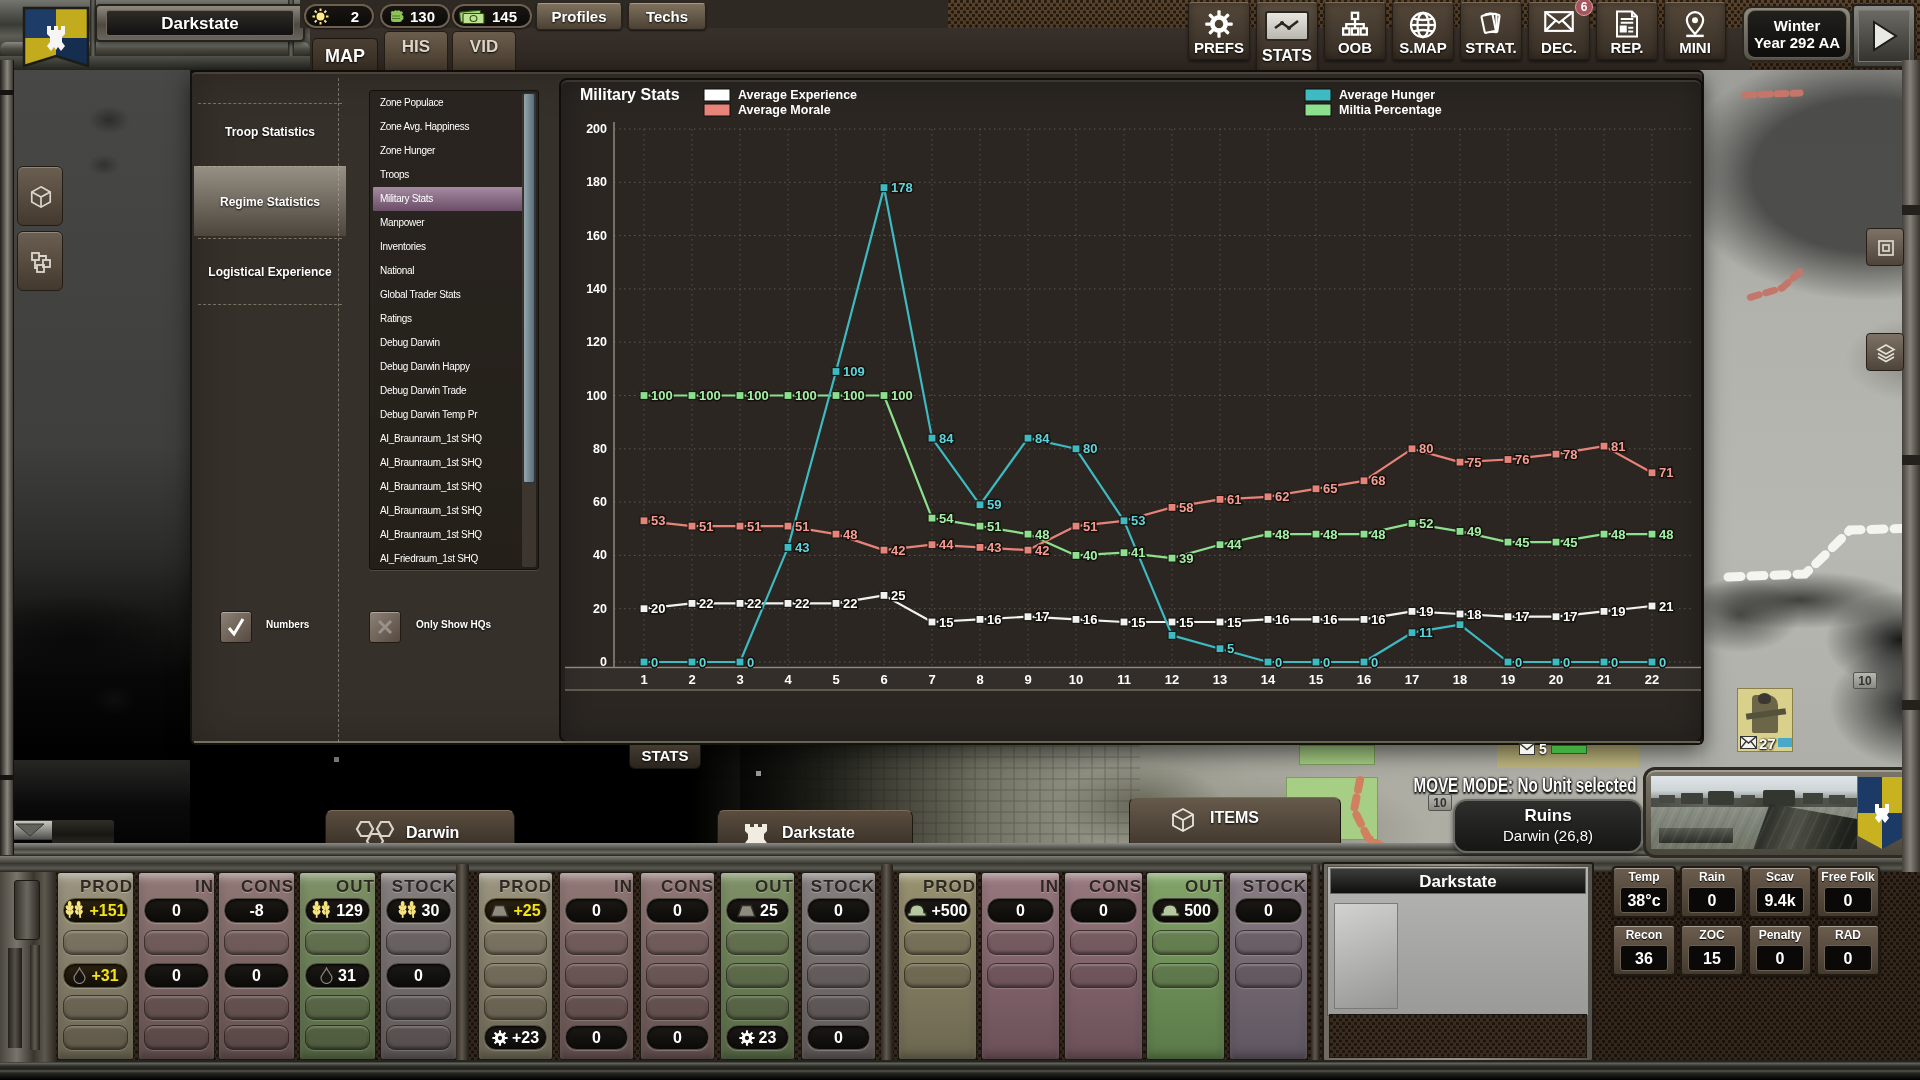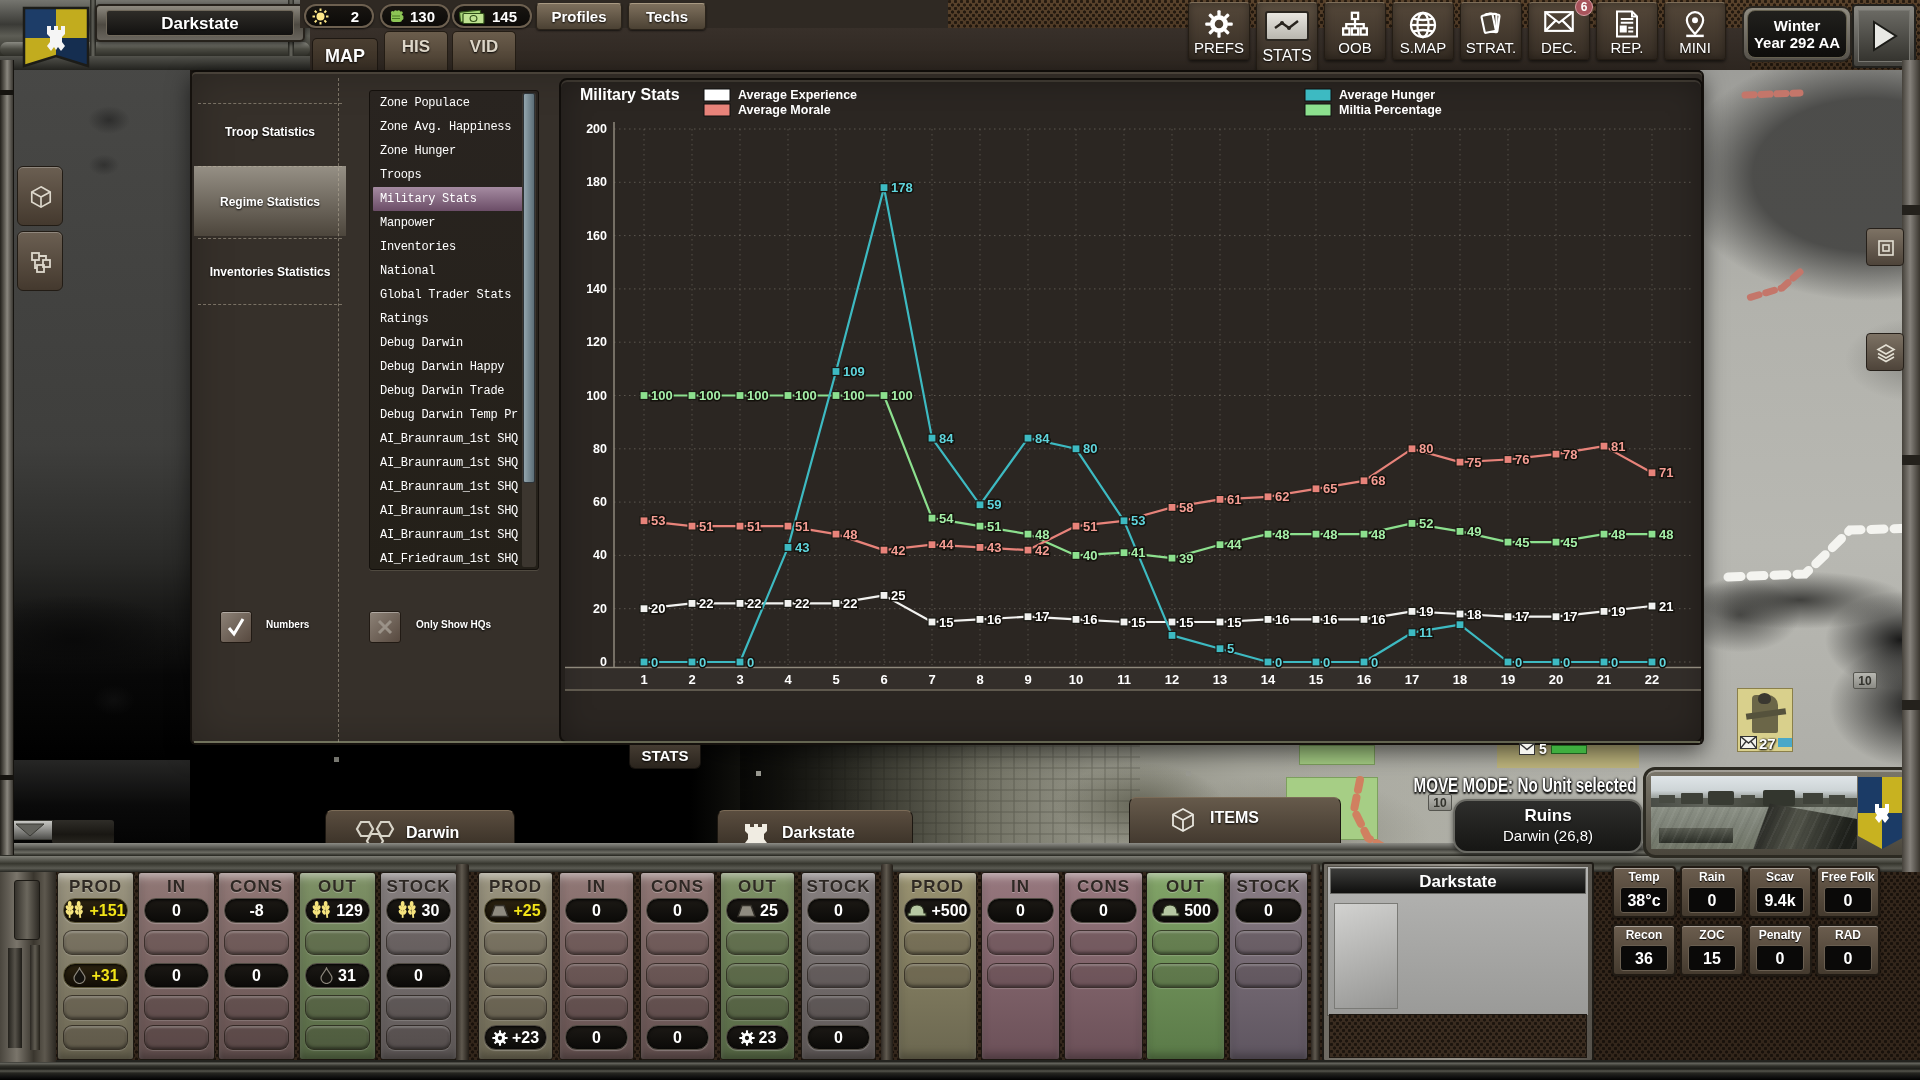--- a/index.html
+++ b/index.html
@@ -8,44 +8,44 @@
 
 #topbar{left:0;top:0;width:1920px;height:70px;background-color:#493625;
 background-image:radial-gradient(circle at 1.5px 1.5px, rgba(14,9,4,.7) 1.3px, transparent 1.9px),radial-gradient(circle at 4.5px 5px, rgba(14,9,4,.7) 1.3px, transparent 1.9px),linear-gradient(rgba(130,98,60,.3),rgba(45,32,18,.4));
 background-size:6px 7px,6px 7px,100% 100%;}
 .pill{position:absolute;top:4px;height:24px;border-radius:12px;background:linear-gradient(#181511,#0c0a08);border:2px solid #6d6050;box-shadow:0 1px 2px rgba(0,0,0,.7);color:#fff;font-weight:bold;font-size:15px;}
 .pill .v{position:absolute;right:13px;top:2px;}
 .mbtn{position:absolute;top:3px;height:27px;background:linear-gradient(#7e705d,#4b4133);border:1px solid #2a231a;border-top-color:#a99a83;border-radius:4px;color:#fff;font-weight:bold;font-size:15px;text-align:center;box-shadow:0 1px 2px rgba(0,0,0,.6);text-shadow:0 1px 2px #000;}
 .toptab{position:absolute;color:#e9e4da;font-weight:bold;text-align:center;border-radius:5px 5px 0 0;}
 
 .rbtn{position:absolute;top:2px;width:62px;height:58px;background:linear-gradient(#55483a,#372e25);border:1px solid #241d15;border-top-color:#7c6d59;border-radius:4px;color:#fff;text-align:center;box-shadow:inset 0 0 8px rgba(0,0,0,.35),0 2px 3px rgba(0,0,0,.5);}
-.rbtn .lbl{position:absolute;bottom:3px;width:100%;font-size:15px;font-weight:normal;text-shadow:0 1px 2px #000;letter-spacing:0px;}
+.rbtn .lbl{position:absolute;bottom:3px;width:100%;font-size:15px;font-weight:bold;text-shadow:0 1px 2px #000;letter-spacing:0px;}
 .rbtn svg{position:absolute;top:6px;left:50%;transform:translateX(-50%);}
 
 #win{left:190px;top:70px;width:1514px;height:675px;background:#36302a;border:2px solid #15110d;border-top-color:#0f0c09;border-radius:6px;box-shadow:inset 0 2px 0 rgba(150,140,120,.25), inset 0 0 40px rgba(0,0,0,.25), 0 8px 22px rgba(0,0,0,.55);}
 #chartpanel{left:367px;top:6px;width:1144px;height:665px;background:#2b2622;border:2px solid #100d0a;border-radius:8px;box-shadow:inset 0 2px 0 rgba(140,130,115,.22), inset 0 0 30px rgba(0,0,0,.3);}
 .sidetab{position:absolute;left:6px;width:144px;color:#fff;font-weight:bold;font-size:12px;text-align:center;text-shadow:0 1px 2px #000;}
 .dash-h{position:absolute;left:6px;width:144px;border-top:1px dashed rgba(190,180,160,.5);}
 #listbox{left:177px;top:18px;width:170px;height:480px;background:linear-gradient(#292420,#242019);border:1px solid #14100c;border-radius:3px;box-shadow:0 1px 0 rgba(160,150,130,.25);}
-.litem{position:absolute;left:10px;width:158px;height:24px;color:#fff;font-size:12px;letter-spacing:-0.3px;line-height:24px;white-space:nowrap;overflow:hidden;font-family:Liberation Mono, monospace;}
+.litem{position:absolute;left:10px;width:158px;height:24px;color:#fff;font-size:10px;letter-spacing:-0.3px;line-height:24px;white-space:nowrap;overflow:hidden;}
 #scrollbar{position:absolute;right:2px;top:2px;width:14px;height:474px;background:#3c362f;border-radius:2px;}
 #scrollthumb{position:absolute;left:1px;top:0px;width:12px;height:390px;background:linear-gradient(90deg,#93a5ad,#5c6e77);border:1px solid #2d3338;border-radius:2px;}
 .chk{position:absolute;width:32px;height:32px;background:linear-gradient(135deg,#8d8277,#57493f);border:1px solid #211a14;border-radius:3px;box-shadow:inset 0 1px 0 rgba(255,255,255,.35);}
 .chklbl{position:absolute;color:#fff;font-size:10px;font-weight:bold;text-shadow:0 1px 2px #000;}
 #statstab{left:437px;top:673px;width:72px;height:24px;background:linear-gradient(#453c32,#2a241d);border:1px solid #181410;border-top:none;border-radius:0 0 6px 6px;color:#fff;font-weight:bold;font-size:15px;text-align:center;line-height:22px;text-shadow:0 1px 2px #000;}
 
 .btab span{white-space:nowrap;}
 .btab{position:absolute;background:linear-gradient(#5a4d3f,#332b22);border:1px solid #1c1711;border-top-color:#7b6b57;border-radius:7px 7px 0 0;color:#fff;font-weight:bold;font-size:16px;text-shadow:0 1px 2px #000;}
 #bottombar{left:0;top:855px;width:1920px;height:18px;background:linear-gradient(#7e7e76,#37372f 45%,#5a5a52 72%,#171713);border-top:1px solid #191915;}
 
 #bottompanel{left:0;top:872px;width:1920px;height:190px;background-color:#33261b;
 background-image:radial-gradient(circle at 1.5px 1.5px, rgba(10,6,3,.62) 1.3px, transparent 1.9px),radial-gradient(circle at 4.5px 5px, rgba(10,6,3,.62) 1.3px, transparent 1.9px);background-size:6px 7px,6px 7px;}
 #bottomrail{left:0;top:1060px;width:1920px;height:20px;background:linear-gradient(#23231f 0,#23231f 2px,#6a6a62 3px,#30302a 6px,#1c1c18 9px,#55554d 11px,#262621 13px,#101010 17px,#000 20px);}
 .col{position:absolute;top:0px;height:188px;border:1px solid #1d1812;border-radius:3px;box-shadow:inset 0 8px 10px -5px rgba(255,255,255,.55), inset 0 -5px 9px rgba(0,0,0,.28);}
-.col .hdr{position:absolute;top:4px;width:100%;text-align:center;font-size:17px;font-weight:bold;letter-spacing:1px;color:rgba(32,27,22,.9);text-shadow:0 1px 0 rgba(255,255,255,.28);}
+.col .hdr{position:absolute;top:4px;width:100%;text-align:right;font-size:17px;font-weight:bold;letter-spacing:1px;color:rgba(32,27,22,.9);text-shadow:0 1px 0 rgba(255,255,255,.28);}
 .cellF{position:absolute;left:5px;right:5px;height:25px;background:linear-gradient(#1c1915,#0b0a08);border:1px solid #4f4a42;border-radius:12px;box-shadow:0 1px 1px rgba(255,255,255,.25),inset 0 1px 3px #000;color:#fff;font-weight:bold;font-size:16px;text-align:center;line-height:24px;}
 .cellE{position:absolute;left:5px;right:5px;height:25px;border-radius:9px;background:rgba(40,30,25,.18);box-shadow:inset 0 2px 2px rgba(255,255,255,.22), inset 0 -2px 3px rgba(0,0,0,.4), 0 1px 1px rgba(255,255,255,.18);border:1px solid rgba(20,15,10,.55);}
 .ylw{color:#f2e418;}
 .cellF.ylw{background:linear-gradient(#2c2310,#120d05);border-color:#5c5638;}
 .statbox{position:absolute;width:64px;height:52px;background:linear-gradient(#6b5d4e,#443a2e);border:2px solid #211b14;border-radius:4px;box-shadow:inset 0 1px 0 rgba(255,255,255,.4),0 1px 3px rgba(0,0,0,.6);}
 .statbox .sl{position:absolute;top:2px;width:100%;text-align:center;font-size:12px;font-weight:bold;color:#fff;text-shadow:0 1px 1px #000;}
 .statbox .sv{position:absolute;left:6px;right:6px;top:19px;height:26px;background:#0a0908;border:1px solid #6a5f51;border-radius:3px;color:#fff;font-weight:bold;font-size:16px;text-align:center;line-height:25px;}
 .divider{position:absolute;top:-8px;height:198px;background:linear-gradient(90deg,#2e2822,#5f594f 45%,#211c16);border-radius:2px;}
 </style></head>
 
@@ -257,21 +257,21 @@
 </div>
 
 <div class="abs" style="left:334px;top:757px;width:5px;height:5px;background:#8a8a82;"></div>
 <div class="abs" style="left:756px;top:771px;width:5px;height:5px;background:#9a9a92;"></div>
 <div class="abs" style="left:1186px;top:771px;width:5px;height:5px;background:#9a9a92;"></div>
 
 <div class="abs" id="win">
 <div class="sidetab" style="top:53px;">Troop Statistics</div>
 <div class="abs" style="left:2px;top:94px;width:152px;height:70px;background:linear-gradient(#9b958a,#4e473d);opacity:.95;"></div>
 <div class="sidetab" style="top:123px;">Regime Statistics</div>
-<div class="sidetab" style="top:193px;">Inventories Statistics</div>
+<div class="sidetab" style="top:193px;">Logistical Experience</div>
 <div class="dash-h" style="top:31px;"></div>
 <div class="dash-h" style="top:94px;"></div>
 <div class="dash-h" style="top:166px;"></div>
 <div class="dash-h" style="top:232px;"></div>
 <div class="abs" style="left:146px;top:6px;height:664px;border-left:1px dashed rgba(190,180,160,.5);"></div>
 <div class="abs" id="listbox">
         <div class="litem" style="top:0px;">Zone Populace</div>
 <div class="litem" style="top:24px;">Zone Avg. Happiness</div>
 <div class="litem" style="top:48px;">Zone Hunger</div>
 <div class="litem" style="top:72px;">Troops</div>

